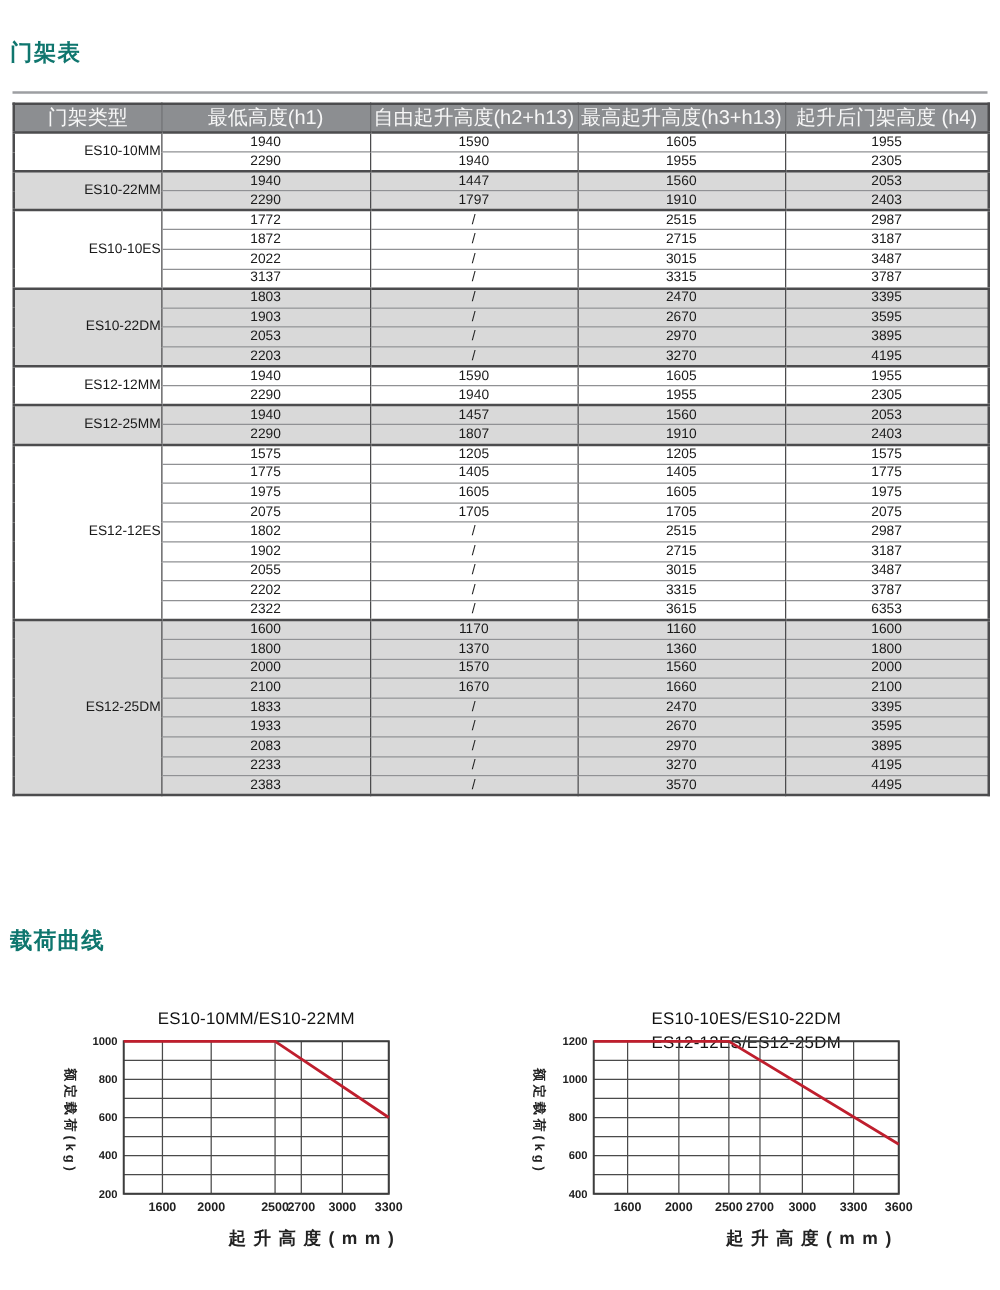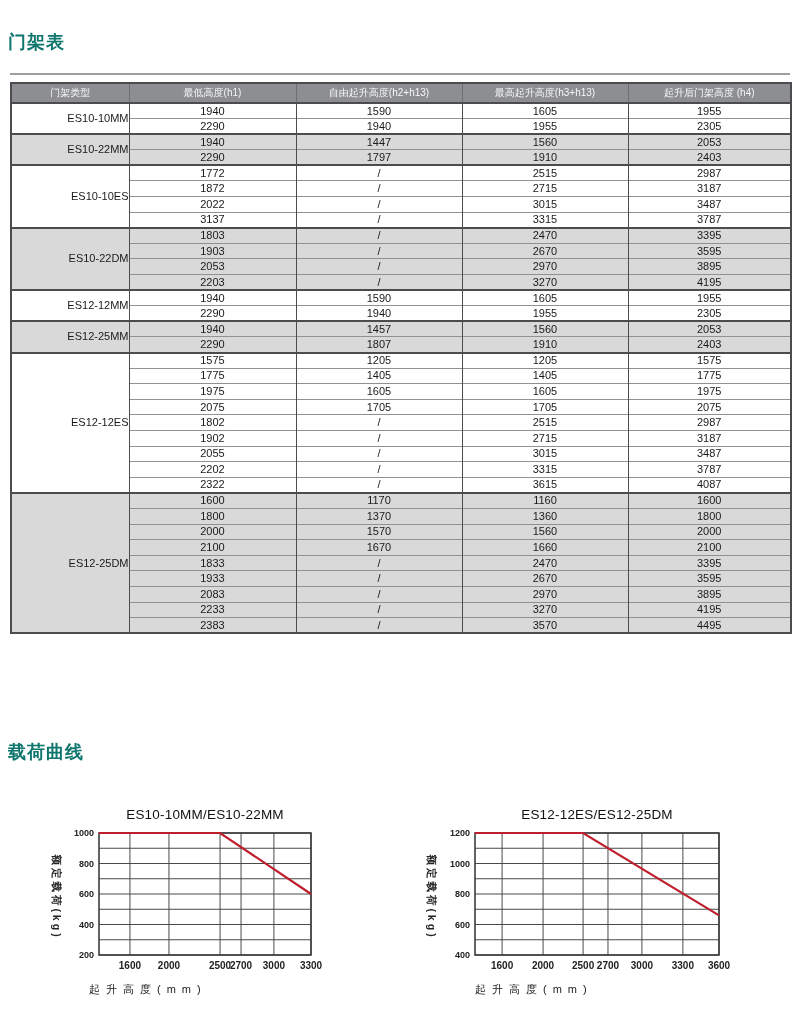--- a/index.html
+++ b/index.html
@@ -19,21 +19,21 @@
     background:#9d9fa2;
   }
   
   #table-wrap { position:absolute; left:10px; top:82px; width:780px; }
   table.mast {
     width:780px; border-collapse:collapse; table-layout:fixed;
     border:2px solid #4c4c4e;
   }
   table.mast th {
     background:#8c8e91; color:#f7f7f7; font-weight:normal;
-    font-size:10px; height:20px; border-left:1px solid #6d6f72;
+    font-size:16px; height:20px; border-left:1px solid #6d6f72;
     border-bottom:2px solid #4c4c4e;
   }
   table.mast td {
     height:15.6px; font-size:11px; text-align:center; padding:0;
     border-left:1px solid #4c4c4e; border-top:1px solid #909194;
     background:#ffffff; line-height:1;
   }
   table.mast tr.group-first td { border-top:2px solid #4c4c4e; }
   table.mast tr.shaded td { background:#d9d9d9; }
   table.mast td.model { font-size:11px;text-align:right; }
@@ -54,22 +54,22 @@
   #figure-left  .ylabel-box { left:0px; }
   #figure-right .ylabel-box { left:5px; }
   .ylabel-box span {
     transform:rotate(90deg); white-space:nowrap; font-size:10.5px;
     font-weight:bold; letter-spacing:3px; color:#222;
   }
   .plot-svg { position:absolute; top:41px; overflow:visible; }
   #figure-left  .plot-svg { left:20px; }
   #figure-right .plot-svg { left:25px; }
   .xlabel {
-    position:absolute; top:196px; text-align:left; font-size:11px;
-    font-weight:normal; letter-spacing:6px; color:#222; white-space:nowrap;
+    position:absolute; top:196px; text-align:right; font-size:14px;
+    font-weight:bold; letter-spacing:6px; color:#222; white-space:nowrap;
   }
   #figure-left  .xlabel { left:49px; width:232px; }
   #figure-right .xlabel { left:65px; width:244px; }
 </style>
 </head>
 <body>
 
 <h1 class="sec-title" id="title-mast">门架表</h1>
 
 <div id="top-divider"></div>
@@ -241,21 +241,21 @@
         <tr>
           <td>2202</td>
           <td>/</td>
           <td>3315</td>
           <td>3787</td>
         </tr>
         <tr>
           <td>2322</td>
           <td>/</td>
           <td>3615</td>
-          <td>4087</td>
+          <td>6353</td>
         </tr>
         <tr class="group-first shaded">
           <td rowspan="9" class="model">ES12-25DM</td>
           <td>1600</td>
           <td>1170</td>
           <td>1160</td>
           <td>1600</td>
         </tr>
         <tr class="shaded">
           <td>1800</td>
@@ -346,20 +346,21 @@
       <text x="181.04000000000002" y="142" text-anchor="middle" font-size="10" font-weight="600" fill="#222" font-family="Liberation Sans, sans-serif">2700</text>
       <text x="213.89999999999998" y="142" text-anchor="middle" font-size="10" font-weight="600" fill="#222" font-family="Liberation Sans, sans-serif">3000</text>
       <text x="251" y="142" text-anchor="middle" font-size="10" font-weight="600" fill="#222" font-family="Liberation Sans, sans-serif">3300</text>
       <polyline points="39.0,6.0 160.1,6.0 251.0,67.0" fill="none" stroke="#bf1e2d" stroke-width="2.2"></polyline>
     </svg>
   <div class="xlabel">起升高度(mm)</div>
 </div>
 
 <div class="figure" id="figure-right">
   <div class="chart-titles">
+    <div>ES10-10ES/ES10-22DM</div>
     <div>ES12-12ES/ES12-25DM</div>
   </div>
   <div class="ylabel-box">
     <span>额定载荷(kg)</span>
   </div>
   <svg class="plot-svg" id="svg-right" width="300" height="158">
       <line x1="40" x2="284" y1="128" y2="128" stroke="#4a4a4a" stroke-width="1"></line>
       <line x1="40" x2="284" y1="112.75" y2="112.75" stroke="#4a4a4a" stroke-width="1"></line>
       <line x1="40" x2="284" y1="97.5" y2="97.5" stroke="#4a4a4a" stroke-width="1"></line>
       <line x1="40" x2="284" y1="82.25" y2="82.25" stroke="#4a4a4a" stroke-width="1"></line>

